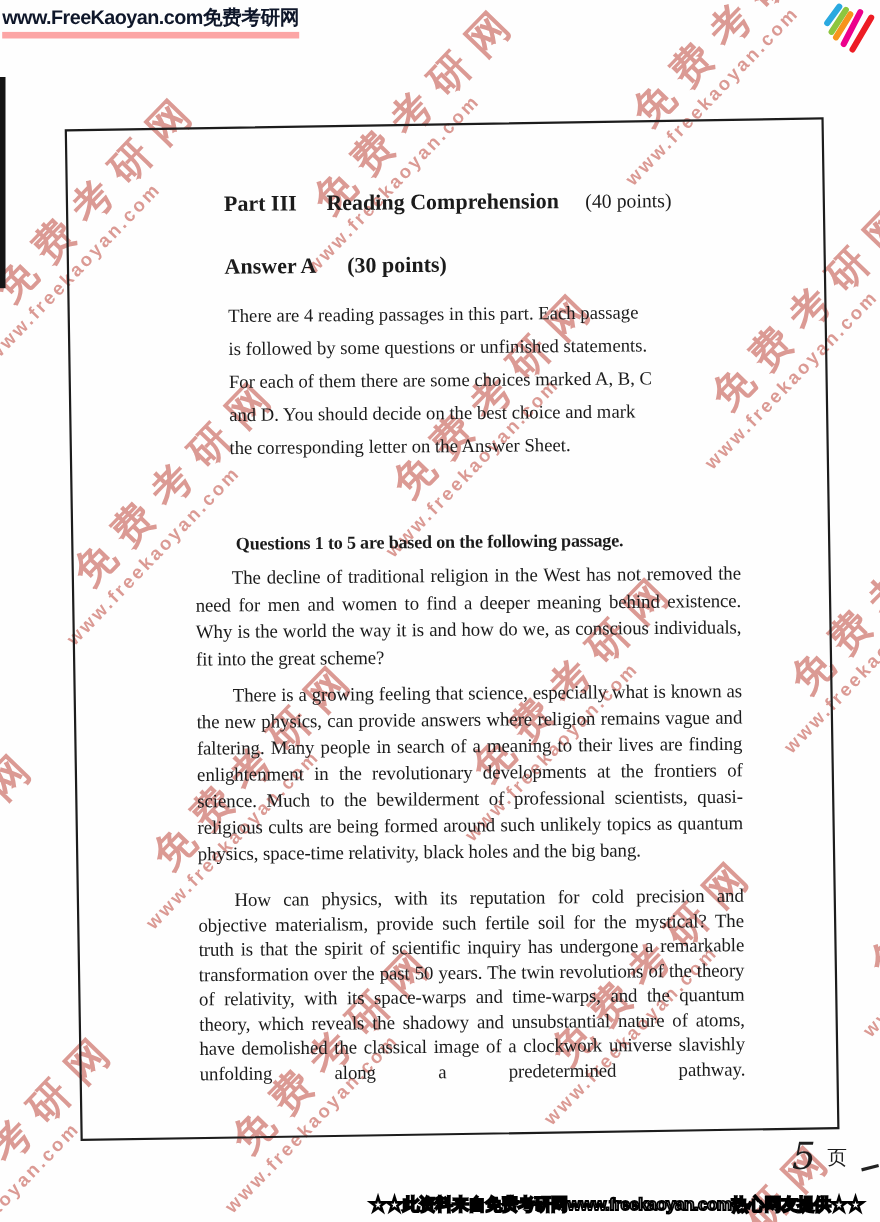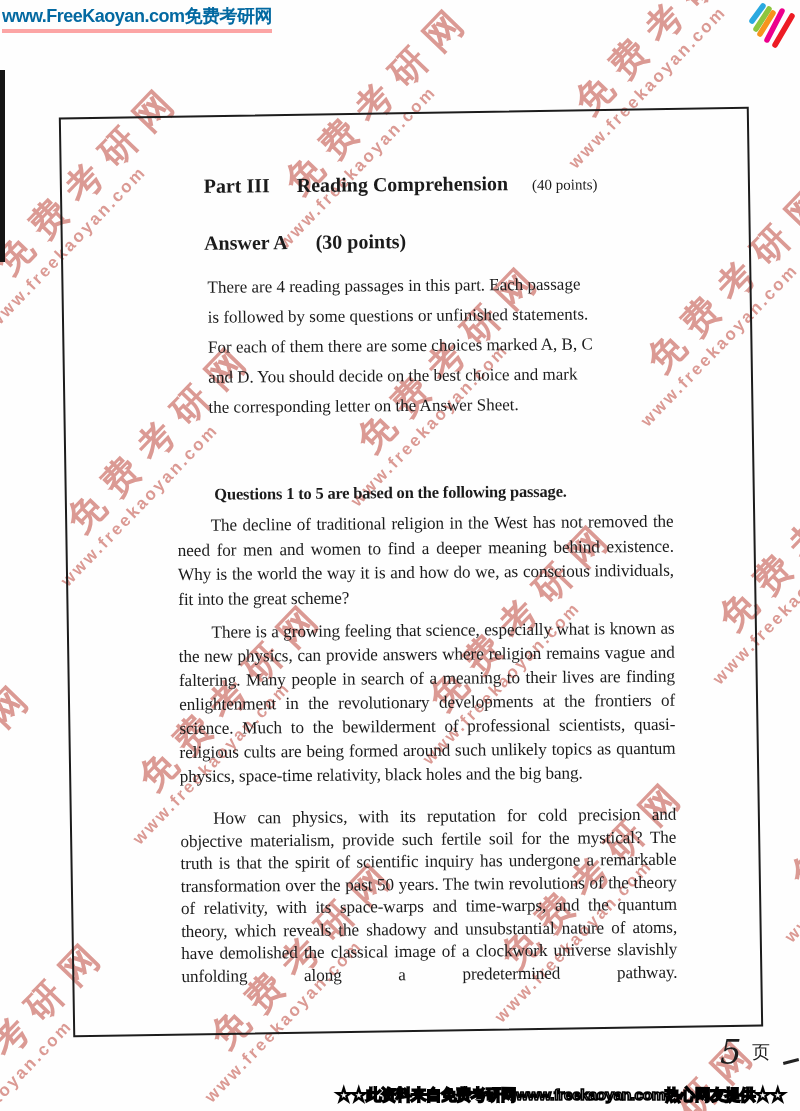--- a/index.html
+++ b/index.html
@@ -10,40 +10,40 @@
   
   #wm-layer { position:absolute; inset:0; z-index:1; pointer-events:none; }
   .wm { position:absolute; color:rgba(205,115,107,0.72); white-space:nowrap;
         font-family:"Liberation Sans", sans-serif; font-weight:bold; }
   .wm-big   { font-size:37px; letter-spacing:13px; }
   .wm-small { font-size:17px; letter-spacing:2.5px; margin:-2px 0 0 -48px; }
 
   
   #top-header { position:absolute; left:2px; top:4px; z-index:3;
         font-family:"Liberation Sans", sans-serif; font-weight:bold;
-        font-size:18px; letter-spacing:-0.5px; color:#0369a1;
-        border-bottom:4px solid #fca5a5; padding-bottom:1px; }
+        font-size:18px; letter-spacing:-0.5px; color:#0f172a;
+        border-bottom:6px solid #fca5a5; padding-bottom:1px; }
   #logo { position:absolute; left:748px; top:2px; z-index:3; }
 
   
   #left-strip { position:absolute; left:0; top:70px; width:5px; height:192px;
         background:#151515; z-index:2; }
   #corner-dash { position:absolute; left:783px; top:1060px; width:16px; height:3px;
         background:#222; transform:rotate(-14deg); z-index:2; }
 
   
   #page-border { position:absolute; left:66px; top:112px; width:690px; height:920px;
         border:2px solid #1c1c1c; transform:rotate(-0.9deg); z-index:2;
         background:transparent; }
   #page-content { position:absolute; left:66px; top:112px; width:690px; height:920px;
         z-index:2; transform:rotate(-0.5deg); color:#1b1b1b; }
 
   .h-row { position:absolute; left:141px; white-space:nowrap; }
   #part-heading { top:61px; font-size:20px; font-weight:bold; }
-  #part-heading .pts { font-weight:normal; font-size:15px; margin-left:24px; }
+  #part-heading .pts { font-weight:normal; font-size:18px; margin-left:24px; }
   #part-heading .ttl { margin-left:27px; }
   #section-heading { top:118px; font-size:20px; font-weight:bold; }
   #section-heading .pts { margin-left:28px; }
 
   #directions-row { position:absolute; left:144px; top:158px; width:505px;
         display:flex; }
   #directions-label { font-weight:bold; font-size:18px; flex:0 0 76px; }
   #directions-body { font-size:17px; line-height:30px; width:385px;
         margin-top:1px; }
 

